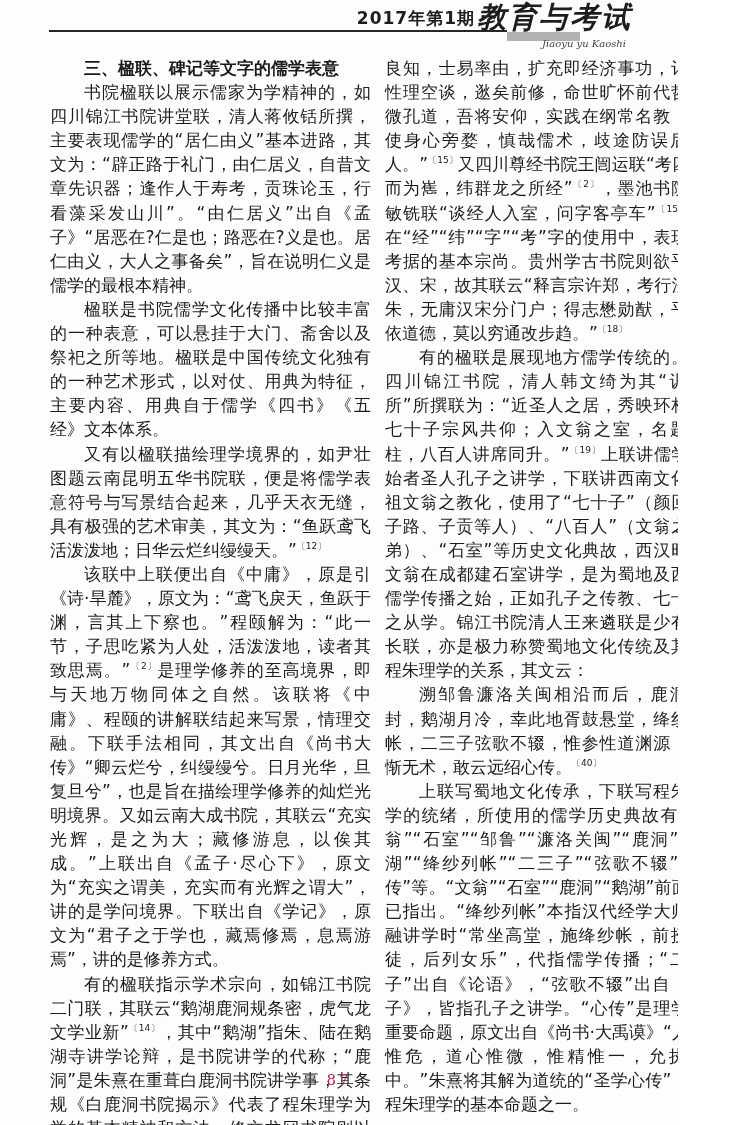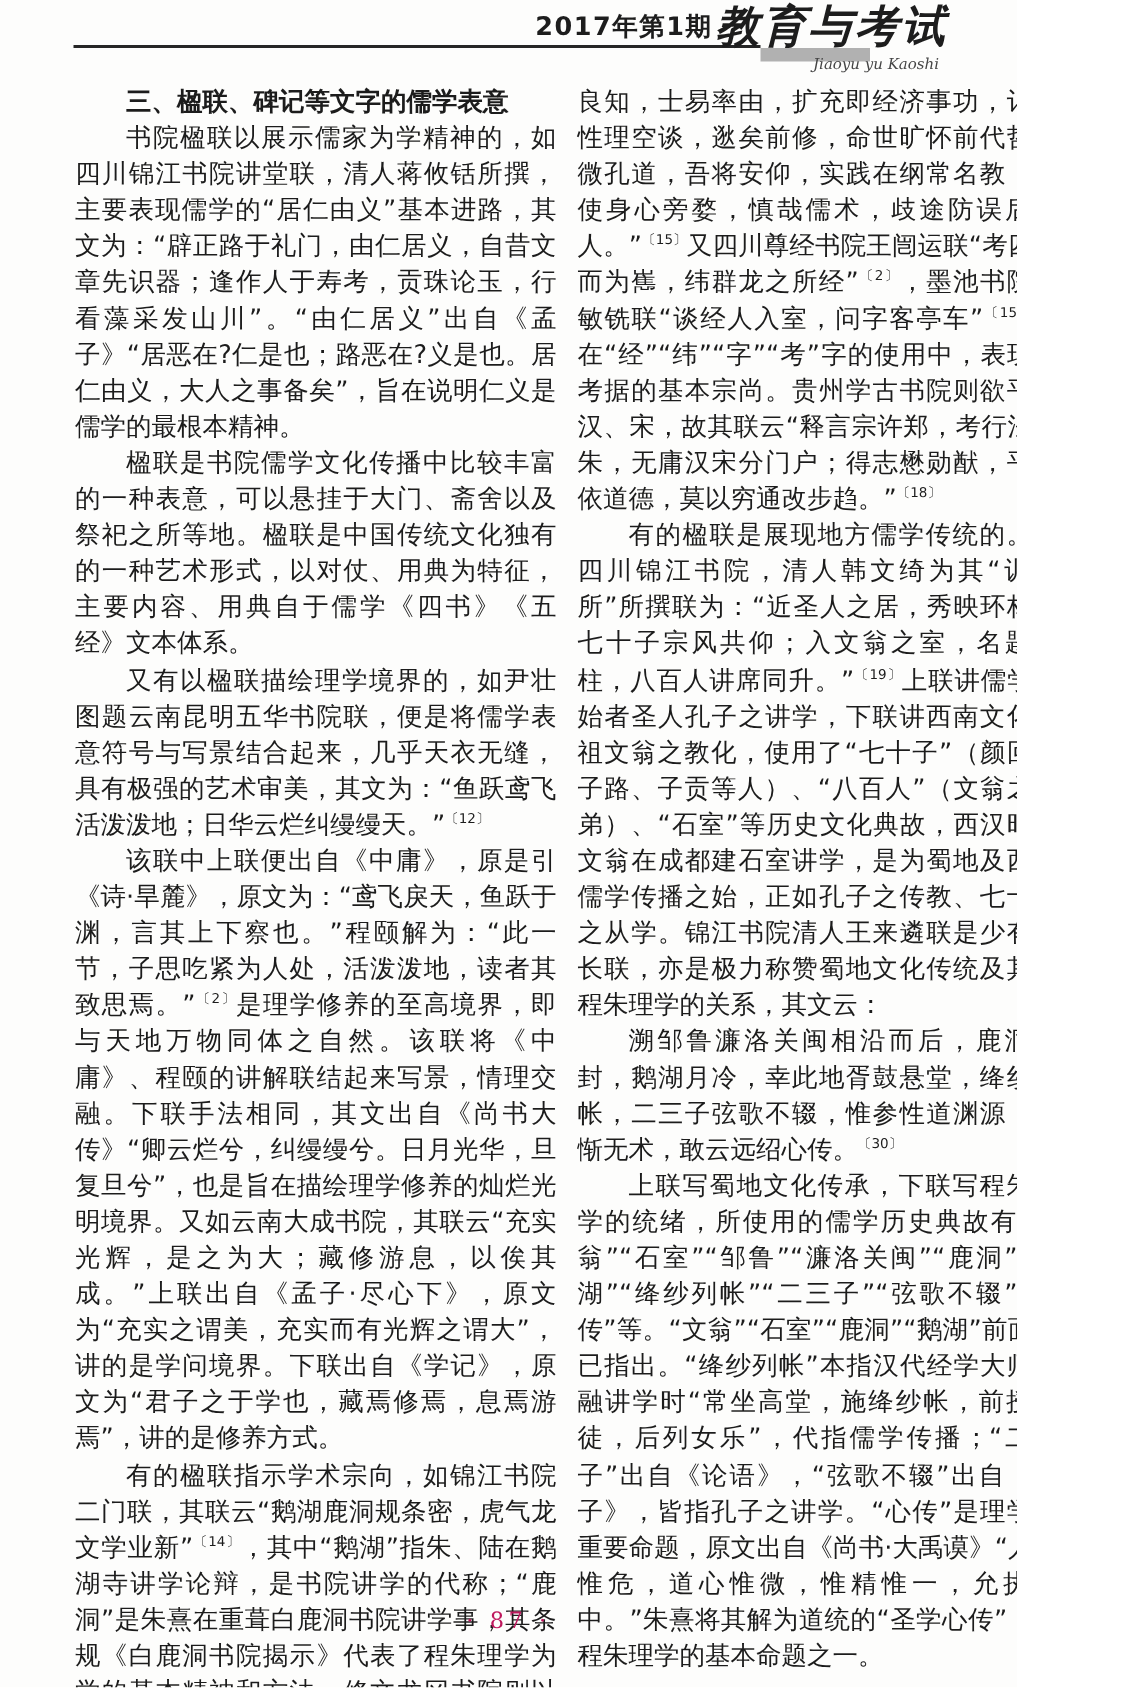--- a/index.html
+++ b/index.html
@@ -57,21 +57,21 @@
         <p class="para heading">三、楹联、碑记等文字的儒学表意</p>
         <p class="para">书院楹联以展示儒家为学精神的，如四川锦江书院讲堂联，清人蒋攸铦所撰，主要表现儒学的“居仁由义”基本进路，其文为：“辟正路于礼门，由仁居义，自昔文章先识器；逢作人于寿考，贡珠论玉，行看藻采发山川”。“由仁居义”出自《孟子》“居恶在?仁是也；路恶在?义是也。居仁由义，大人之事备矣”，旨在说明仁义是儒学的最根本精神。</p>
         <p class="para">楹联是书院儒学文化传播中比较丰富的一种表意，可以悬挂于大门、斋舍以及祭祀之所等地。楹联是中国传统文化独有的一种艺术形式，以对仗、用典为特征，主要内容、用典自于儒学《四书》《五经》文本体系。</p>
         <p class="para">又有以楹联描绘理学境界的，如尹壮图题云南昆明五华书院联，便是将儒学表意符号与写景结合起来，几乎天衣无缝，具有极强的艺术审美，其文为：“鱼跃鸢飞活泼泼地；日华云烂纠缦缦天。”<sup class="fn">〔12〕</sup></p>
         <p class="para">该联中上联便出自《中庸》，原是引《诗·旱麓》，原文为：“鸢飞戾天，鱼跃于渊，言其上下察也。”程颐解为：“此一节，子思吃紧为人处，活泼泼地，读者其致思焉。”<sup class="fn">〔2〕</sup>是理学修养的至高境界，即与天地万物同体之自然。该联将《中庸》、程颐的讲解联结起来写景，情理交融。下联手法相同，其文出自《尚书大传》“卿云烂兮，纠缦缦兮。日月光华，旦复旦兮”，也是旨在描绘理学修养的灿烂光明境界。又如云南大成书院，其联云“充实光辉，是之为大；藏修游息，以俟其成。”上联出自《孟子·尽心下》，原文为“充实之谓美，充实而有光辉之谓大”，讲的是学问境界。下联出自《学记》，原文为“君子之于学也，藏焉修焉，息焉游焉”，讲的是修养方式。</p>
         <p class="para">有的楹联指示学术宗向，如锦江书院二门联，其联云“鹅湖鹿洞规条密，虎气龙文学业新”<sup class="fn">〔14〕</sup>，其中“鹅湖”指朱、陆在鹅湖寺讲学论辩，是书院讲学的代称；“鹿洞”是朱熹在重葺白鹿洞书院讲学事，其条规《白鹿洞书院揭示》代表了程朱理学为学的基本精神和方法。修文龙冈书院则以宗王学为旨，其联云“致</p>
       </div>
     <div class="col" id="col-right">
         <p class="para noindent">良知，士易率由，扩充即经济事功，讵同性理空谈，逖矣前修，命世旷怀前代哲；微孔道，吾将安仰，实践在纲常名教，莫使身心旁婺，慎哉儒术，歧途防误后来人。”<sup class="fn">〔15〕</sup>又四川尊经书院王闿运联“考四海而为嶲，纬群龙之所经”<sup class="fn">〔2〕</sup>，墨池书院聂敏铣联“谈经人入室，问字客亭车”<sup class="fn">〔15〕</sup>，在“经”“纬”“字”“考”字的使用中，表现了考据的基本宗尚。贵州学古书院则欲平分汉、宋，故其联云“释言宗许郑，考行法程朱，无庸汉宋分门户；得志懋勋猷，平居依道德，莫以穷通改步趋。”<sup class="fn">〔18〕</sup></p>
         <p class="para">有的楹联是展现地方儒学传统的。如四川锦江书院，清人韩文绮为其“训课所”所撰联为：“近圣人之居，秀映环林，七十子宗风共仰；入文翁之室，名题石柱，八百人讲席同升。”<sup class="fn">〔19〕</sup>上联讲儒学创始者圣人孔子之讲学，下联讲西南文化始祖文翁之教化，使用了“七十子”（颜回、子路、子贡等人）、“八百人”（文翁之子弟）、“石室”等历史文化典故，西汉时，文翁在成都建石室讲学，是为蜀地及西南儒学传播之始，正如孔子之传教、七十子之从学。锦江书院清人王来遴联是少有的长联，亦是极力称赞蜀地文化传统及其与程朱理学的关系，其文云：</p>
-        <p class="para">溯邹鲁濂洛关闽相沿而后，鹿洞云封，鹅湖月冷，幸此地胥鼓悬堂，绛纱列帐，二三子弦歌不辍，惟参性道渊源，教惭无术，敢云远绍心传。<sup class="fn">〔30〕</sup></p>
+        <p class="para">溯邹鲁濂洛关闽相沿而后，鹿洞云封，鹅湖月冷，幸此地胥鼓悬堂，绛纱列帐，二三子弦歌不辍，惟参性道渊源，教惭无术，敢云远绍心传。<sup class="fn">〔40〕</sup></p>
         <p class="para">上联写蜀地文化传承，下联写程朱理学的统绪，所使用的儒学历史典故有“文翁”“石室”“邹鲁”“濂洛关闽”“鹿洞”“鹅湖”“绛纱列帐”“二三子”“弦歌不辍”“心传”等。“文翁”“石室”“鹿洞”“鹅湖”前面业已指出。“绛纱列帐”本指汉代经学大师马融讲学时“常坐高堂，施绛纱帐，前授生徒，后列女乐”，代指儒学传播；“二三子”出自《论语》，“弦歌不辍”出自《庄子》，皆指孔子之讲学。“心传”是理学的重要命题，原文出自《尚书·大禹谟》“人心惟危，道心惟微，惟精惟一，允执厥中。”朱熹将其解为道统的“圣学心传”，是程朱理学的基本命题之一。</p>
       </div>
   </main>
 
   <footer>
     <div class="page-number">· 87 ·</div>
   </footer>
 
 </div>
 

